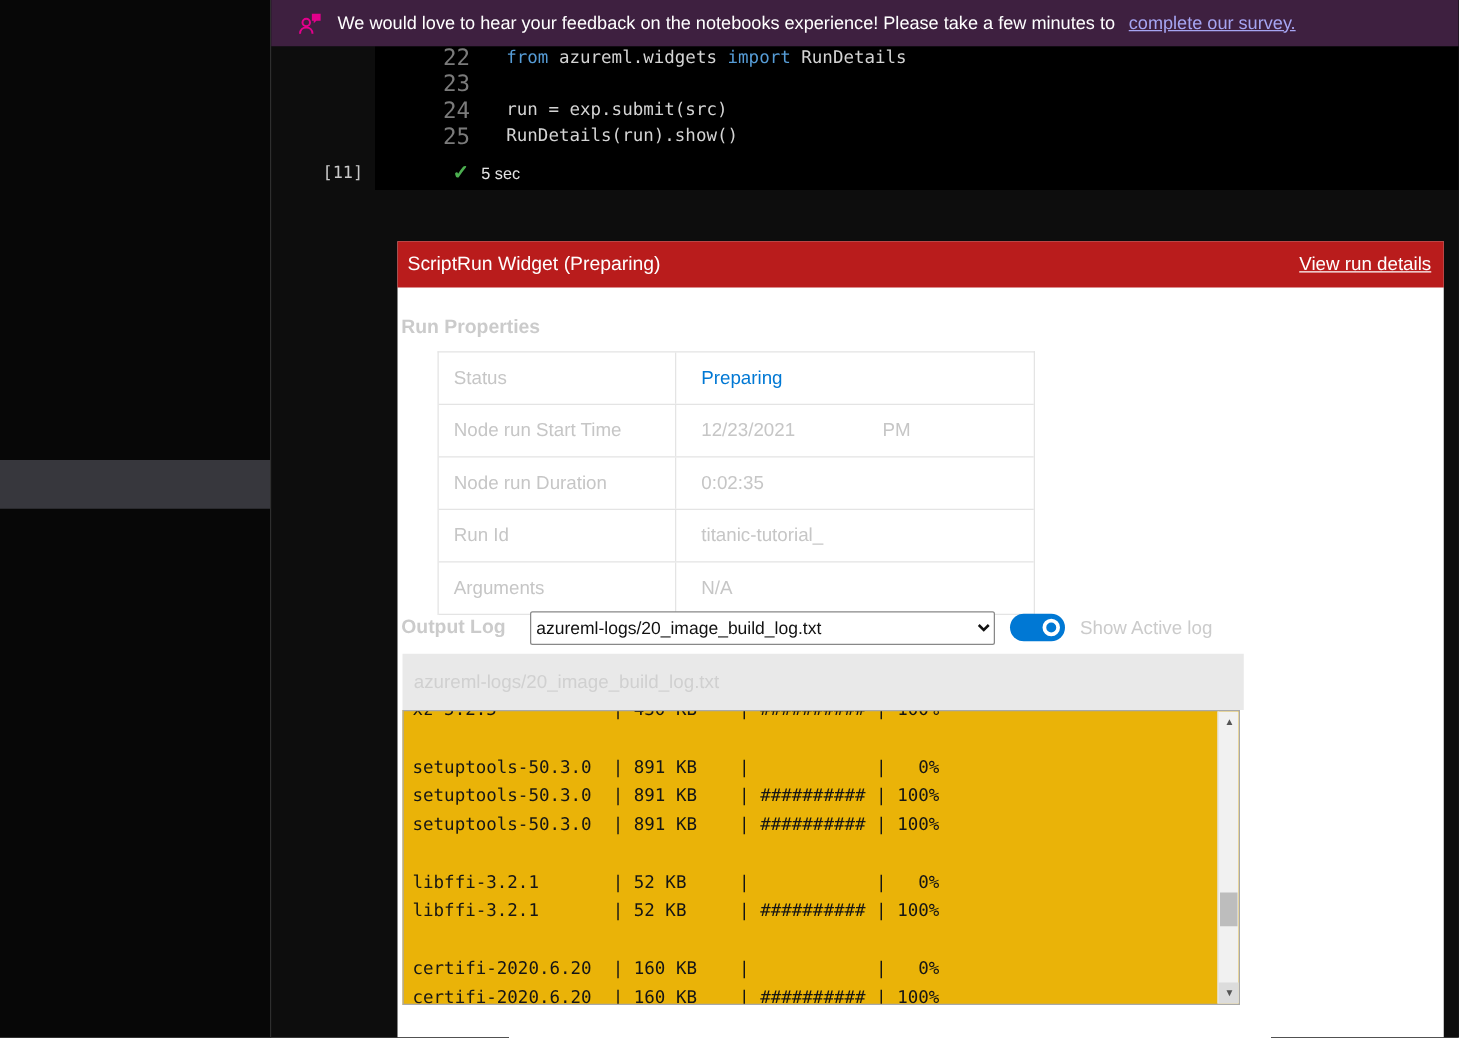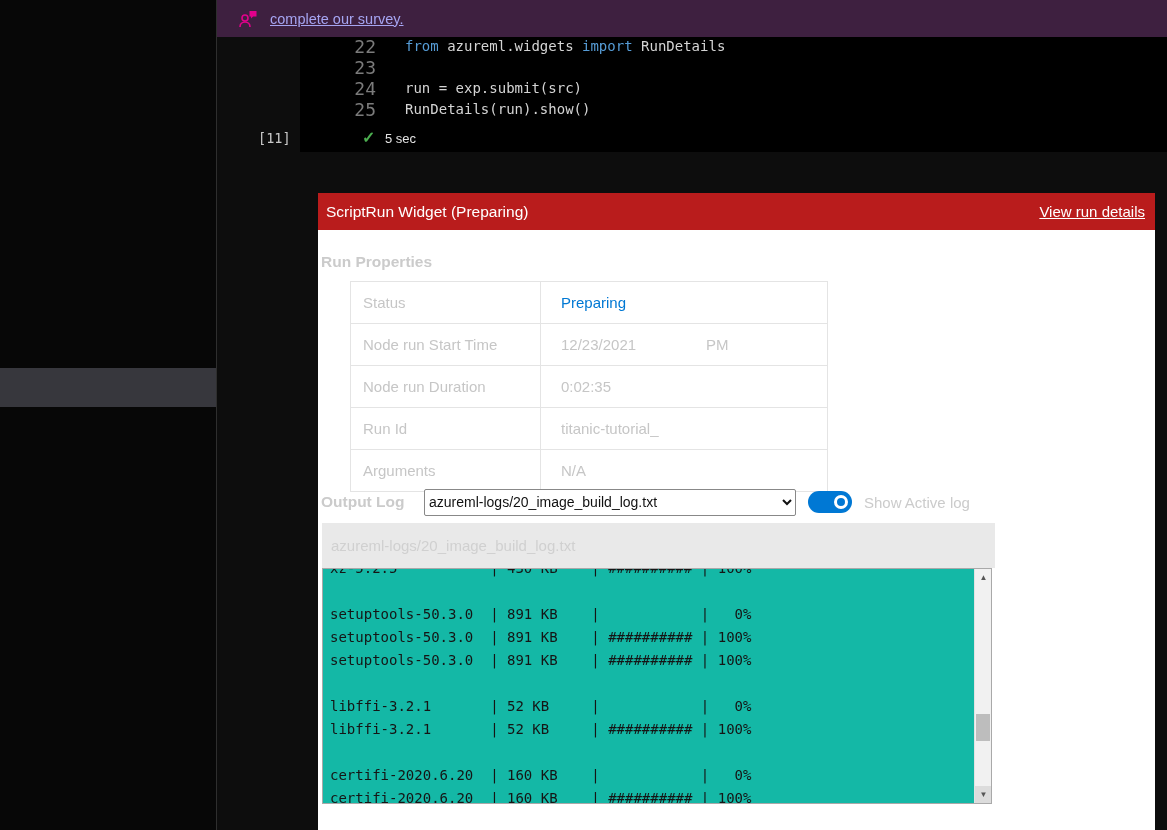--- a/index.html
+++ b/index.html
@@ -57,21 +57,21 @@
   .toggle{position:relative;width:44px;height:22px;border-radius:11px;background:#0078d4;
           margin-left:12px;cursor:pointer;flex:none;}
   .toggle-knob{position:absolute;right:4px;top:4px;width:14px;height:14px;border-radius:50%;
                border:3px solid #ffffff;box-sizing:border-box;background:transparent;}
   .toggle-label{margin-left:12px;font-size:15px;color:#cbcbcb;white-space:nowrap;}
 
   .graybar{position:absolute;left:4px;top:330px;width:673px;height:45px;background:#e9e9e9;
            line-height:45px;padding-left:9px;box-sizing:border-box;font-size:15px;color:#d0d0d0;
            overflow:hidden;white-space:nowrap;}
 
-  .logbox{position:absolute;left:4px;top:375px;width:670px;height:236px;background:#14b8a6;
+  .logbox{position:absolute;left:4px;top:375px;width:670px;height:236px;background:#eab308;
           border:1px solid #a9a9a9;box-sizing:border-box;overflow:hidden;}
   .log-content{margin-top:-12px;padding-left:7px;}
   .log-line{height:23px;line-height:23px;font-family:"DejaVu Sans Mono",monospace;font-size:14px;
             color:#151515;white-space:pre;}
   .vscroll{position:absolute;right:0;top:0;bottom:0;width:17px;background:#f1f1f1;
            border-left:1px solid #e2e2e2;box-sizing:border-box;}
   .sb-btn{position:absolute;left:0;width:17px;height:17px;display:flex;align-items:center;
           justify-content:center;font-size:8px;color:#555;cursor:pointer;}
   .sb-btn.up{top:0;}
   .sb-btn.down{bottom:0;background:#dcdcdc;}
@@ -89,20 +89,21 @@
   <div class="banner">
     <span style="display:flex;">
       <svg width="22" height="22" viewBox="0 0 22 22">
         <g fill="none" stroke="#e3008c" stroke-width="1.6">
           <circle cx="8" cy="10" r="3"></circle>
           <path d="M3 19c0-3 2.2-5 5-5s5 2 5 5"></path>
         </g>
         <path d="M12.5 3h7v5.5h-3.4l-2.1 2.1V8.5h-1.5z" fill="#e3008c"></path>
       </svg>
     </span>
+    <span class="banner-text">We would love to hear your feedback on the notebooks experience! Please take a few minutes to </span>
     <a class="banner-link">complete our survey.</a>
   </div>
 
   <div class="cell-bg"></div>
   <div class="code-block">
     <div class="code-line" style="top:0px">
       <span class="lnum">22</span>
       <span class="ctext"><span class="kw">from</span><span> azureml.widgets </span><span class="kw">import</span><span> RunDetails</span></span>
     </div>
     <div class="code-line" style="top:21px">

